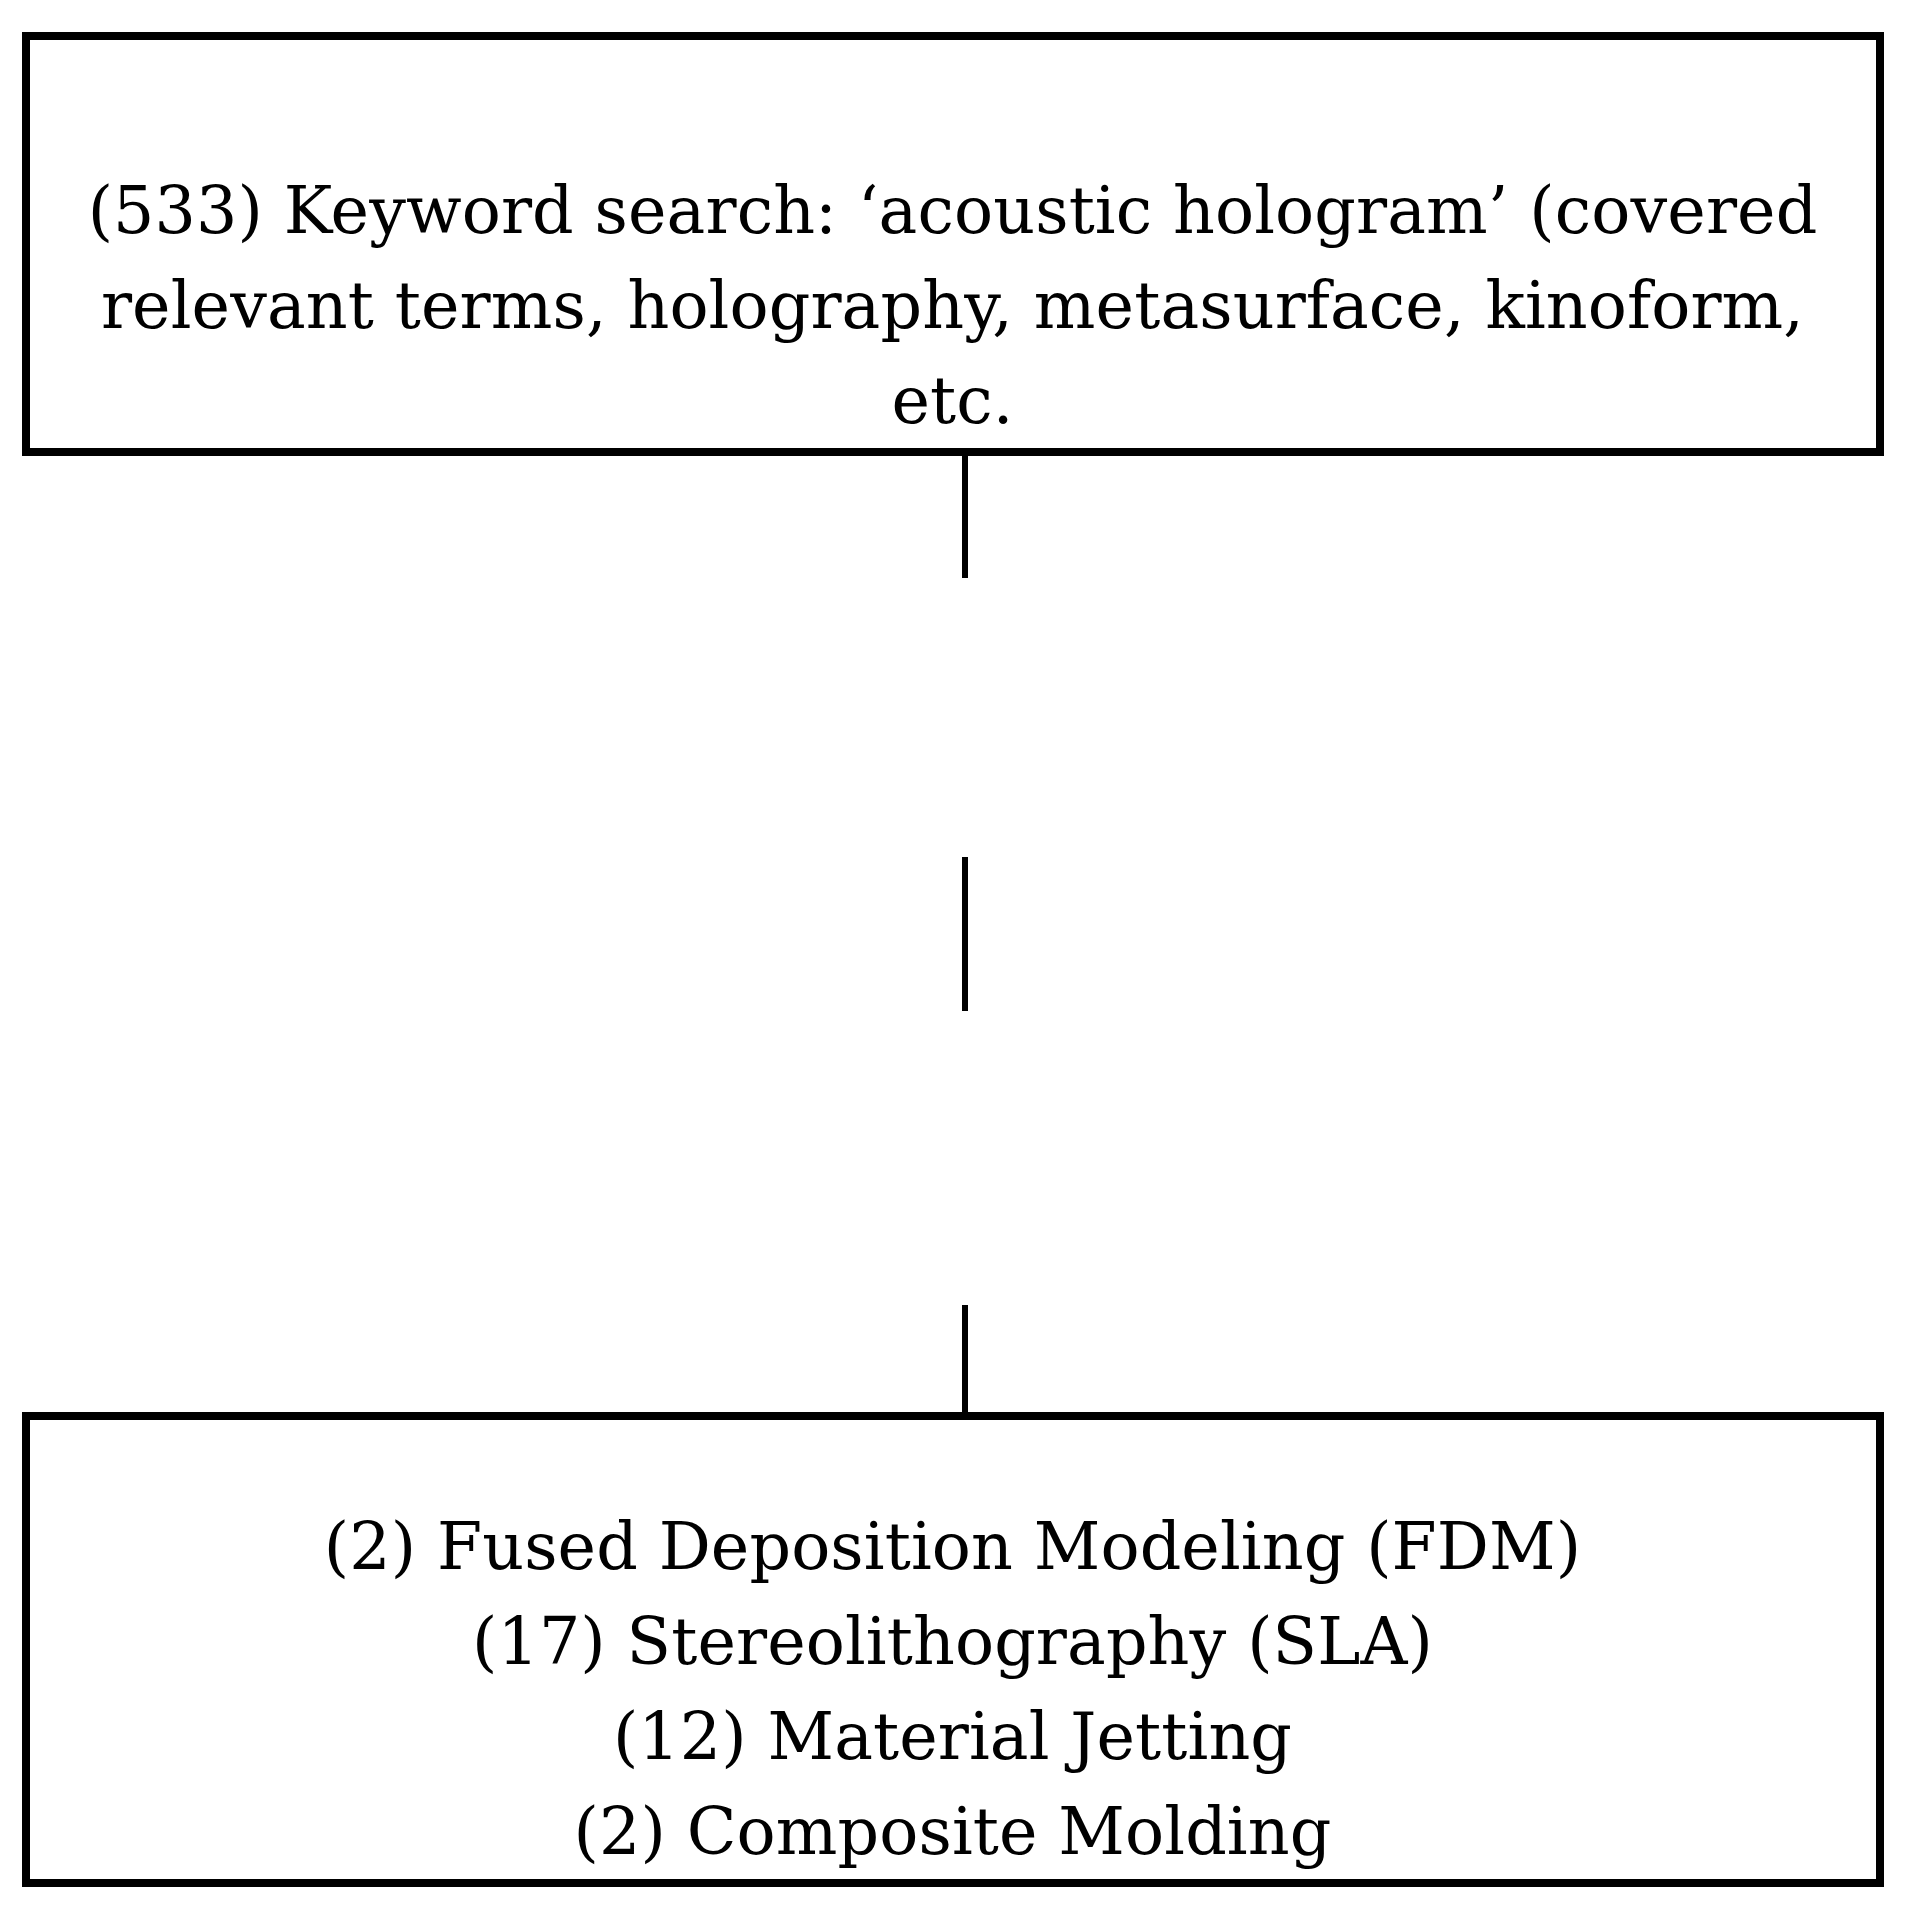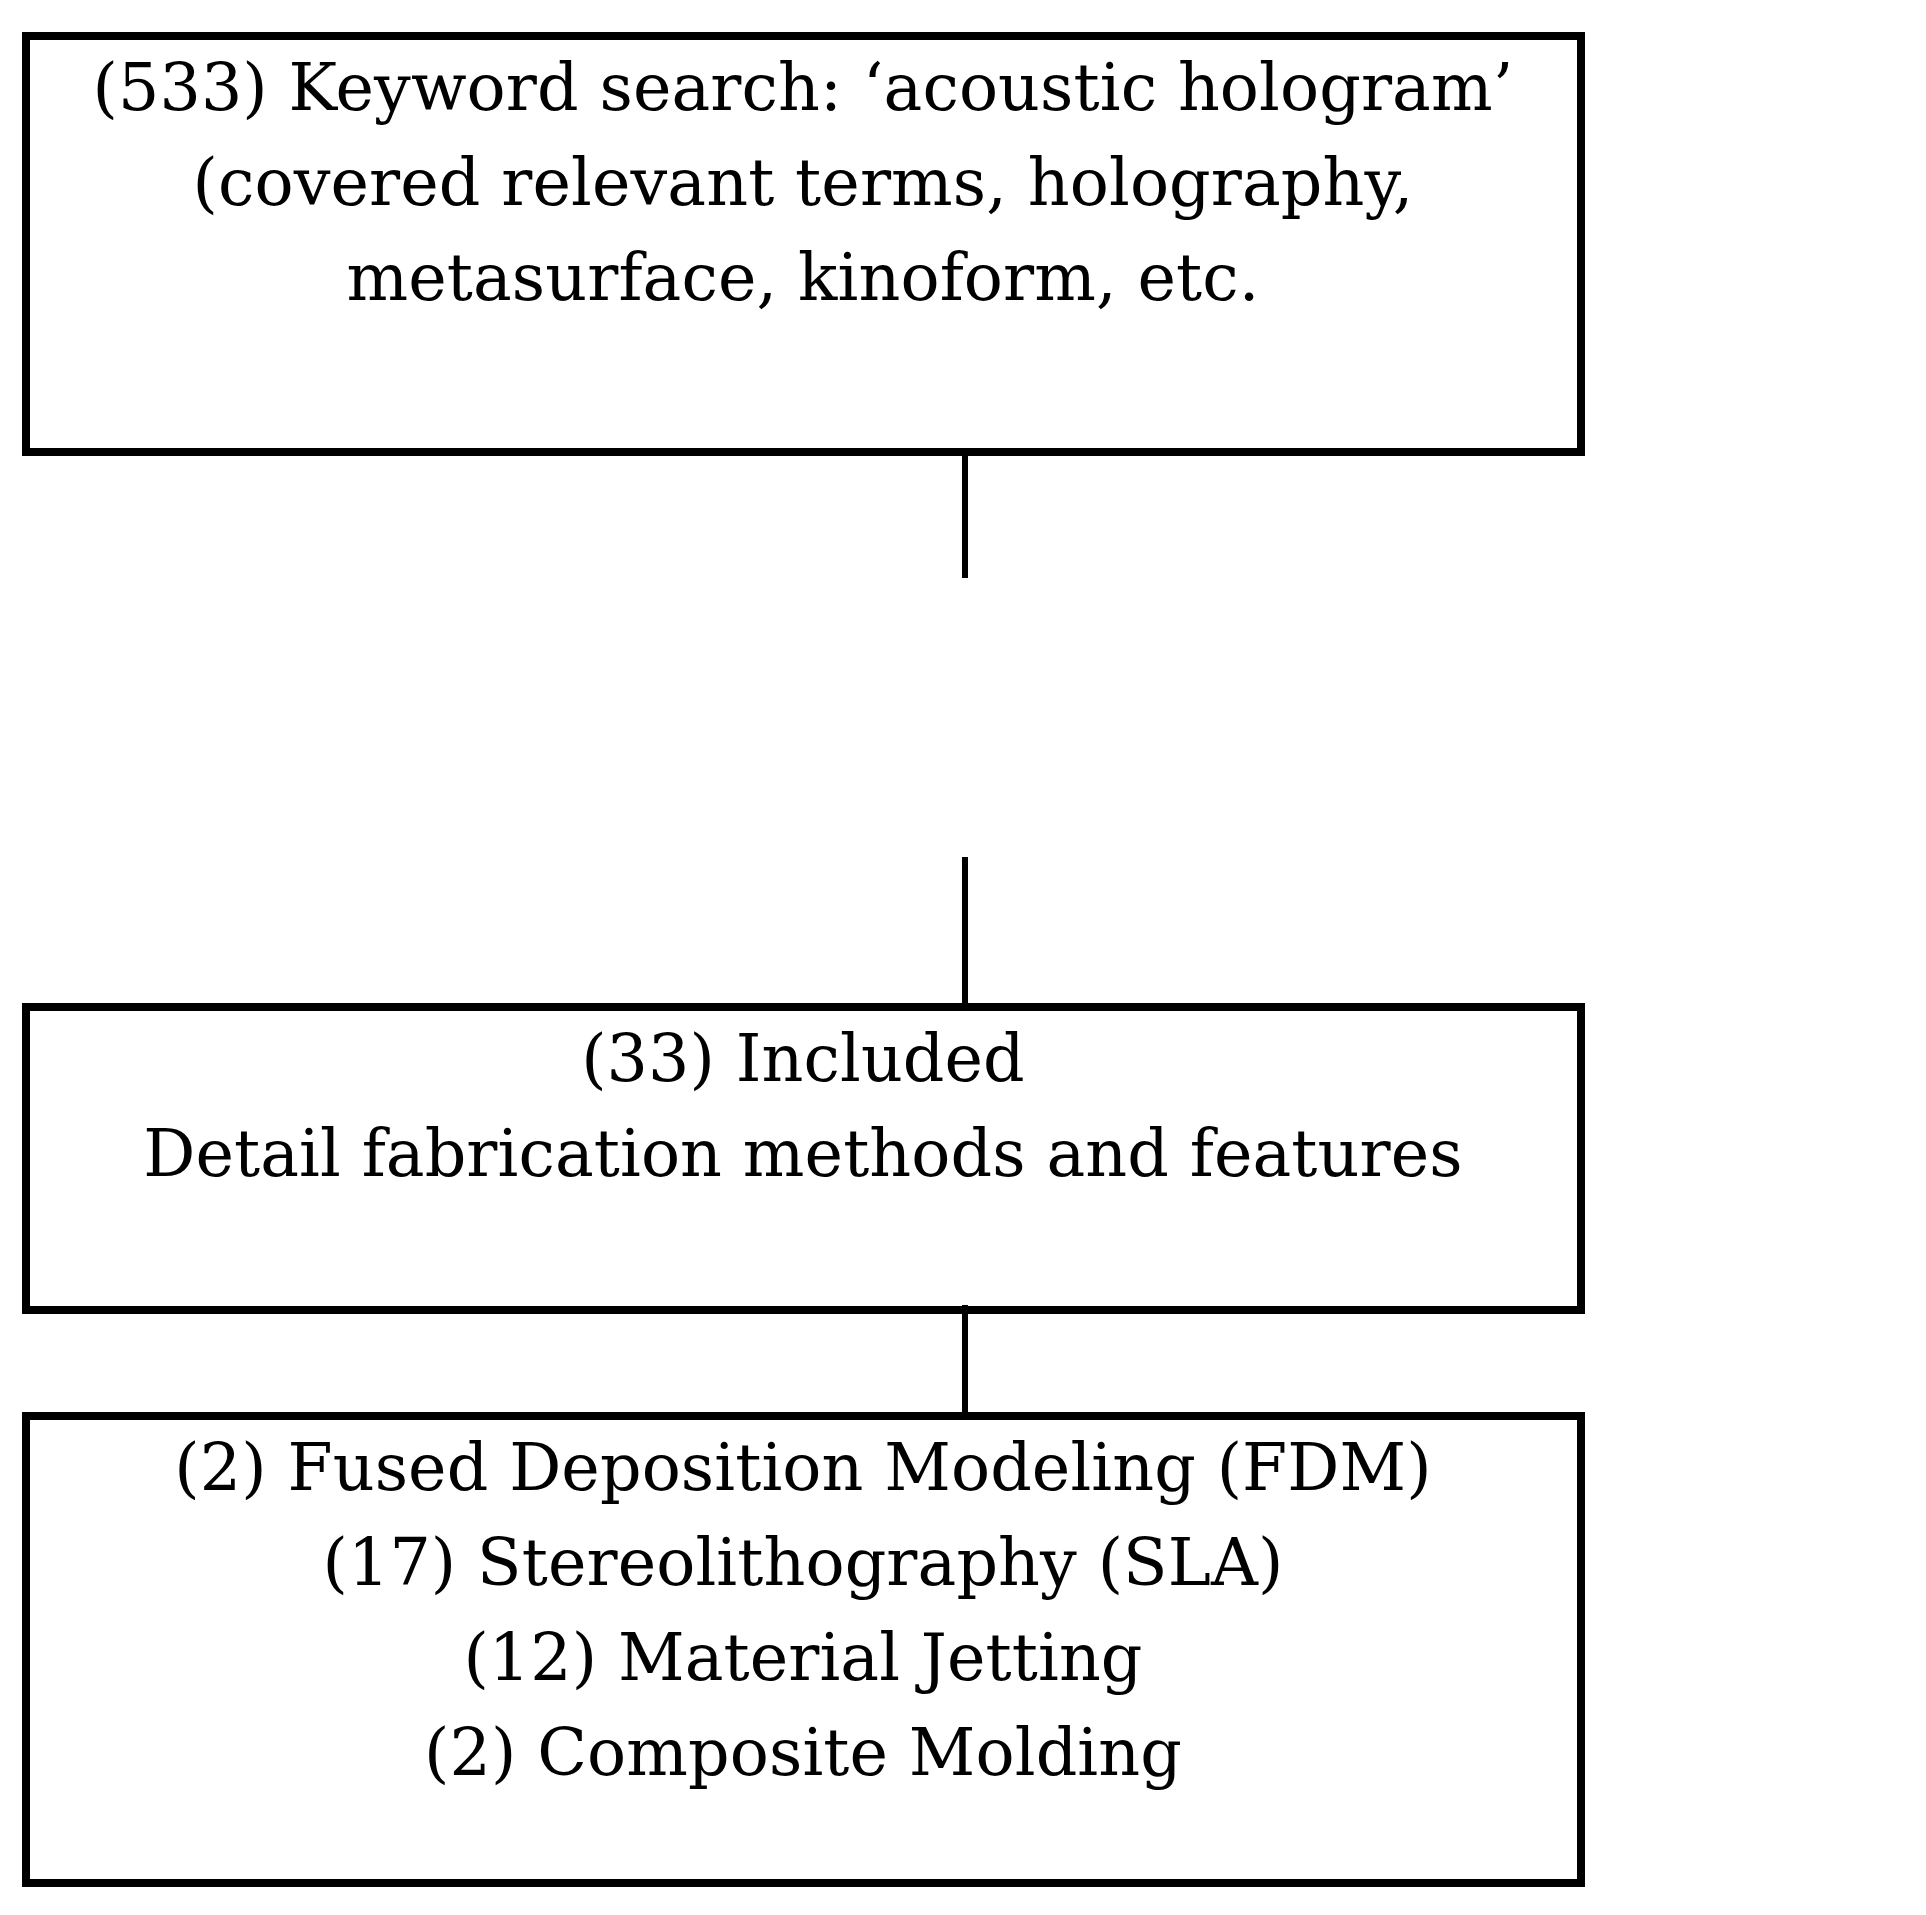--- a/index.html
+++ b/index.html
@@ -16,26 +16,26 @@
   }
   #flowchart {
     position: relative;
     width: 1926px;
     height: 1915px;
     background: #ffffff;
   }
   .node-box {
     position: absolute;
     left: 21.5px;
-    width: 1563px;          
+    width: 1862px;          
     box-sizing: border-box;
     border: 8.8px solid #000000;
     background: #ffffff;
     display: flex;
-    align-items: flex-start;
+    align-items: flex-end;
     justify-content: center;
     text-align: center;
   }
   .node-text {
     width: 100%;
     padding: 0 27px;
     box-sizing: border-box;
     font-size: 65px;
     line-height: 95px;
     letter-spacing: 0.1px;
@@ -65,24 +65,20 @@
 
   <div class="node-box" id="box-search">
     <div class="node-text">(533) Keyword search: ‘acoustic hologram’ (covered relevant terms, holography, metasurface, kinoform, etc.</div>
   </div>
 
   <div class="connector" id="connector-1"></div>
 
 
   <div class="connector" id="connector-2"></div>
 
-  <div class="node-box" id="box-included-33">
-    <div class="node-text">(33) Included
-Detail fabrication methods and features</div>
-  </div>
 
   <div class="connector" id="connector-3"></div>
 
   <div class="node-box" id="box-methods">
     <div class="node-text">(2) Fused Deposition Modeling (FDM)
 (17) Stereolithography (SLA)
 (12) Material Jetting
 (2) Composite Molding</div>
   </div>
 

